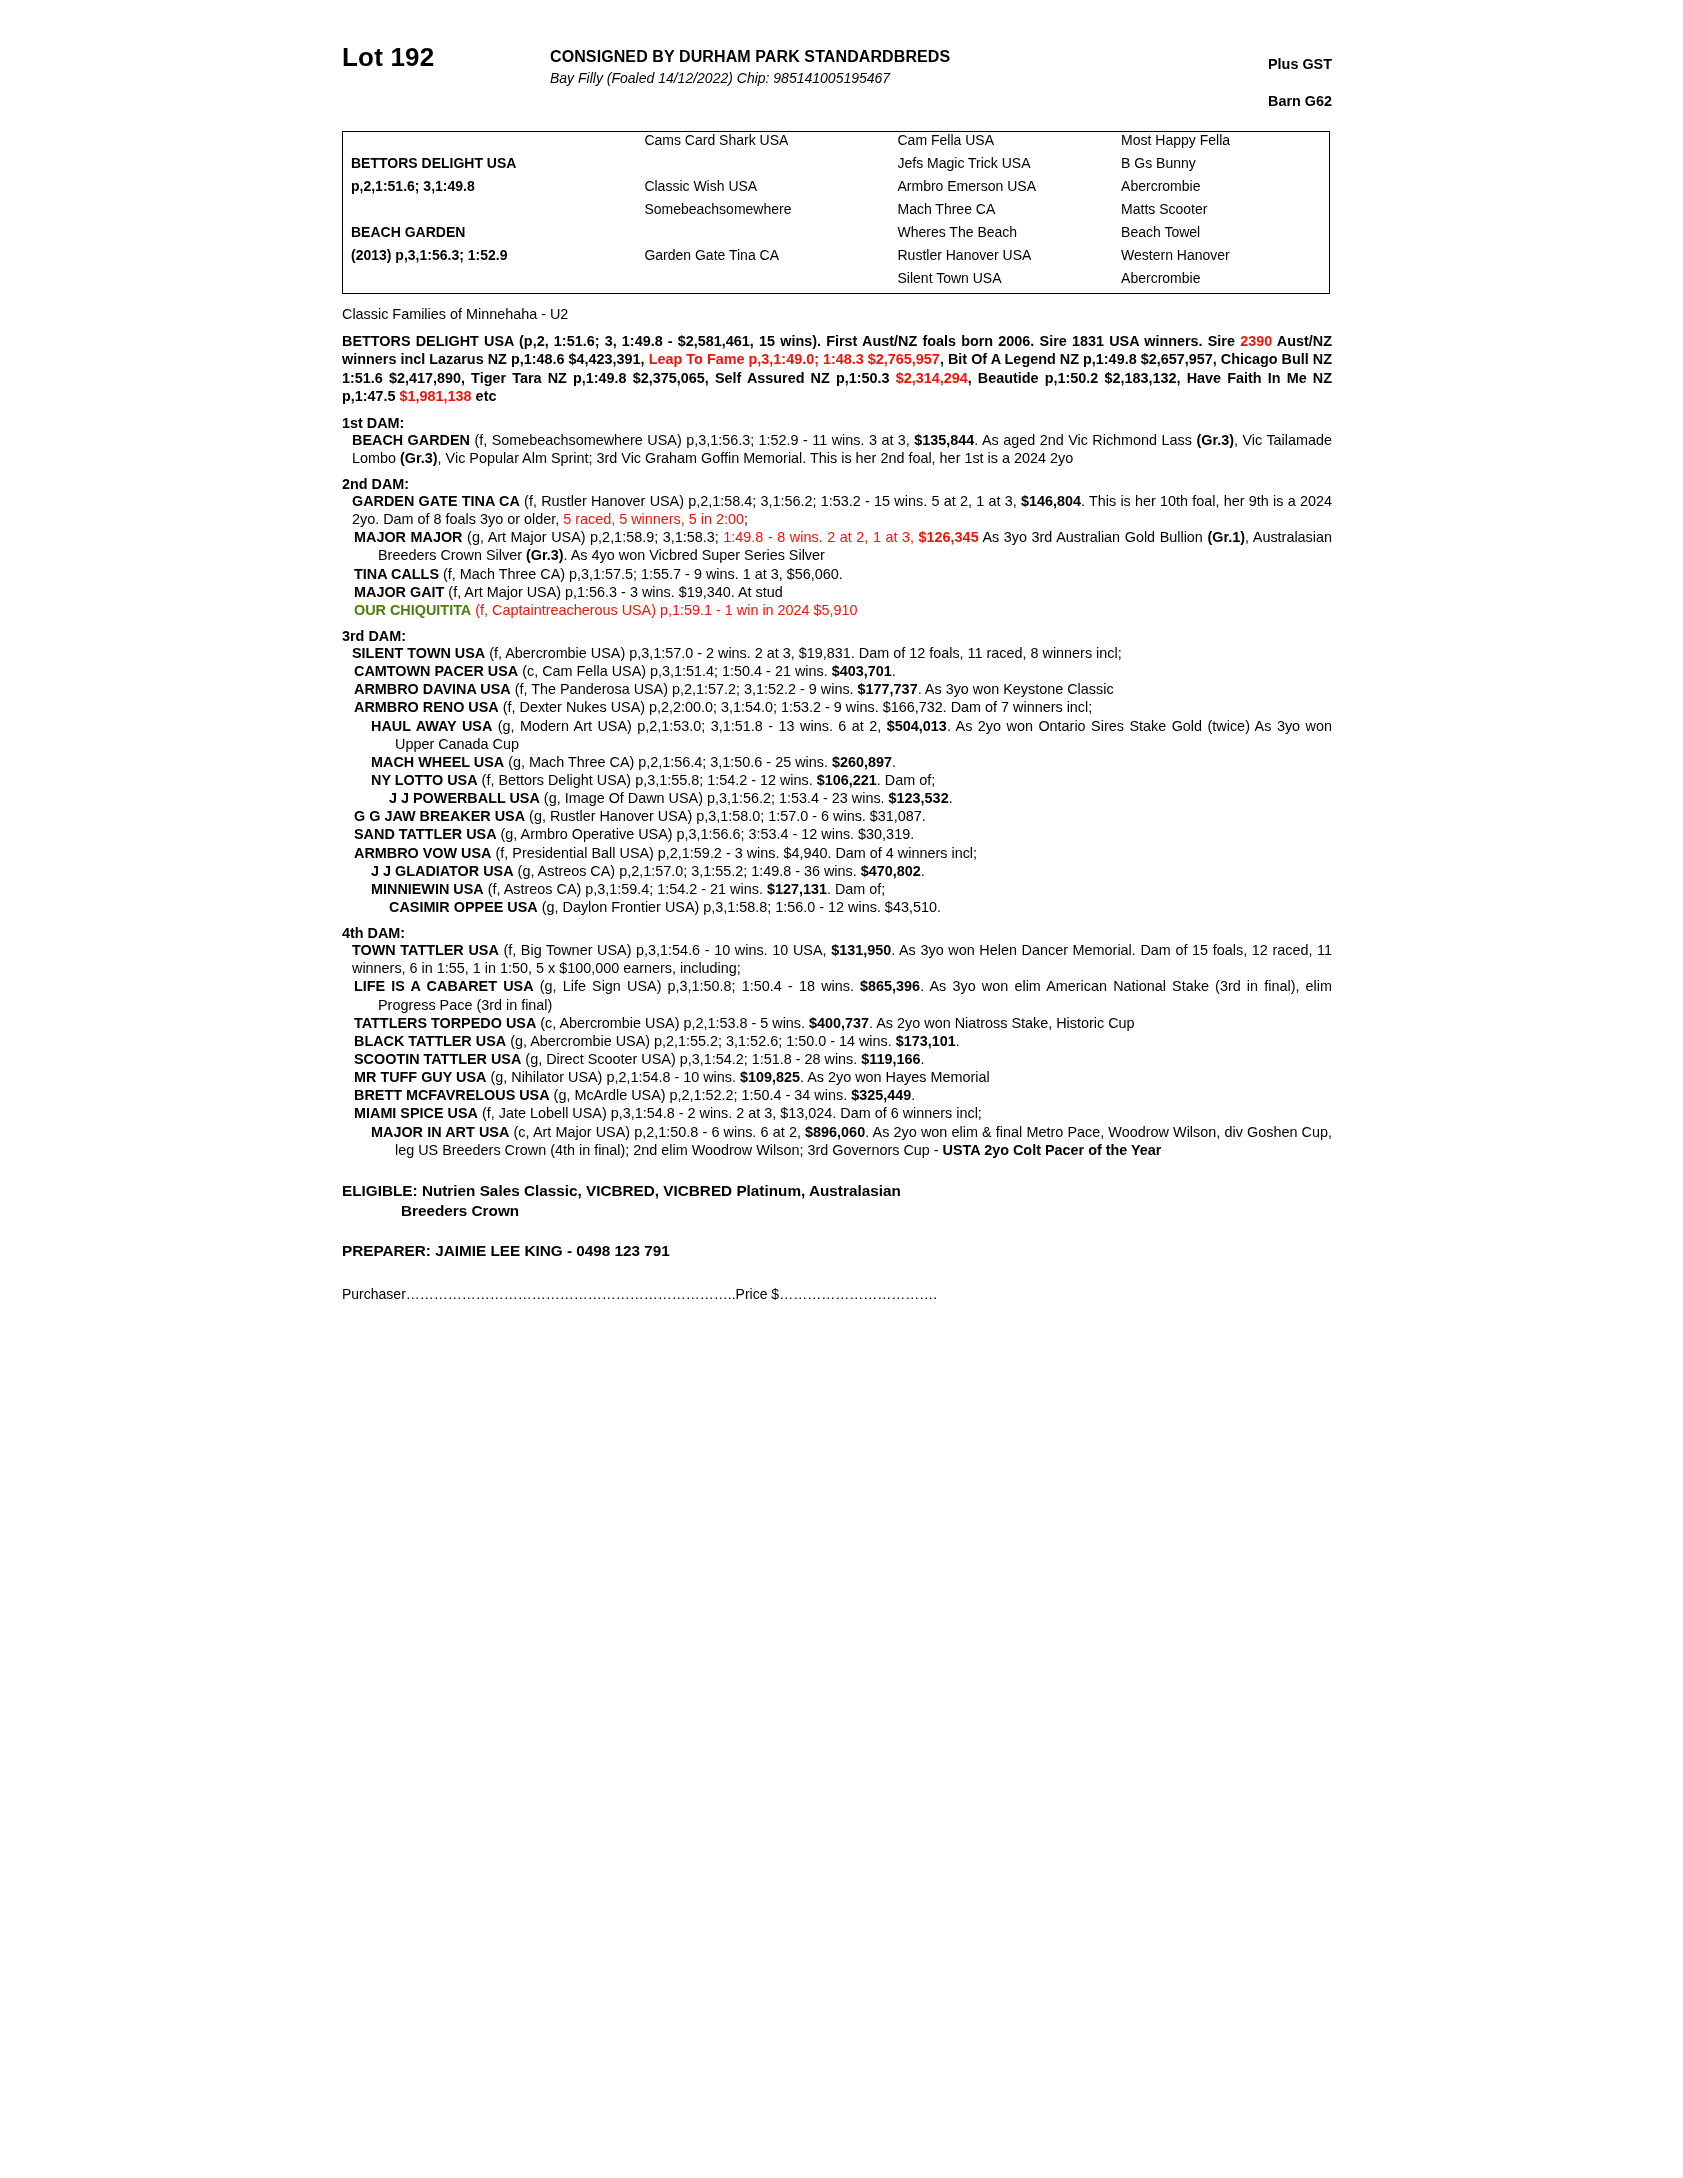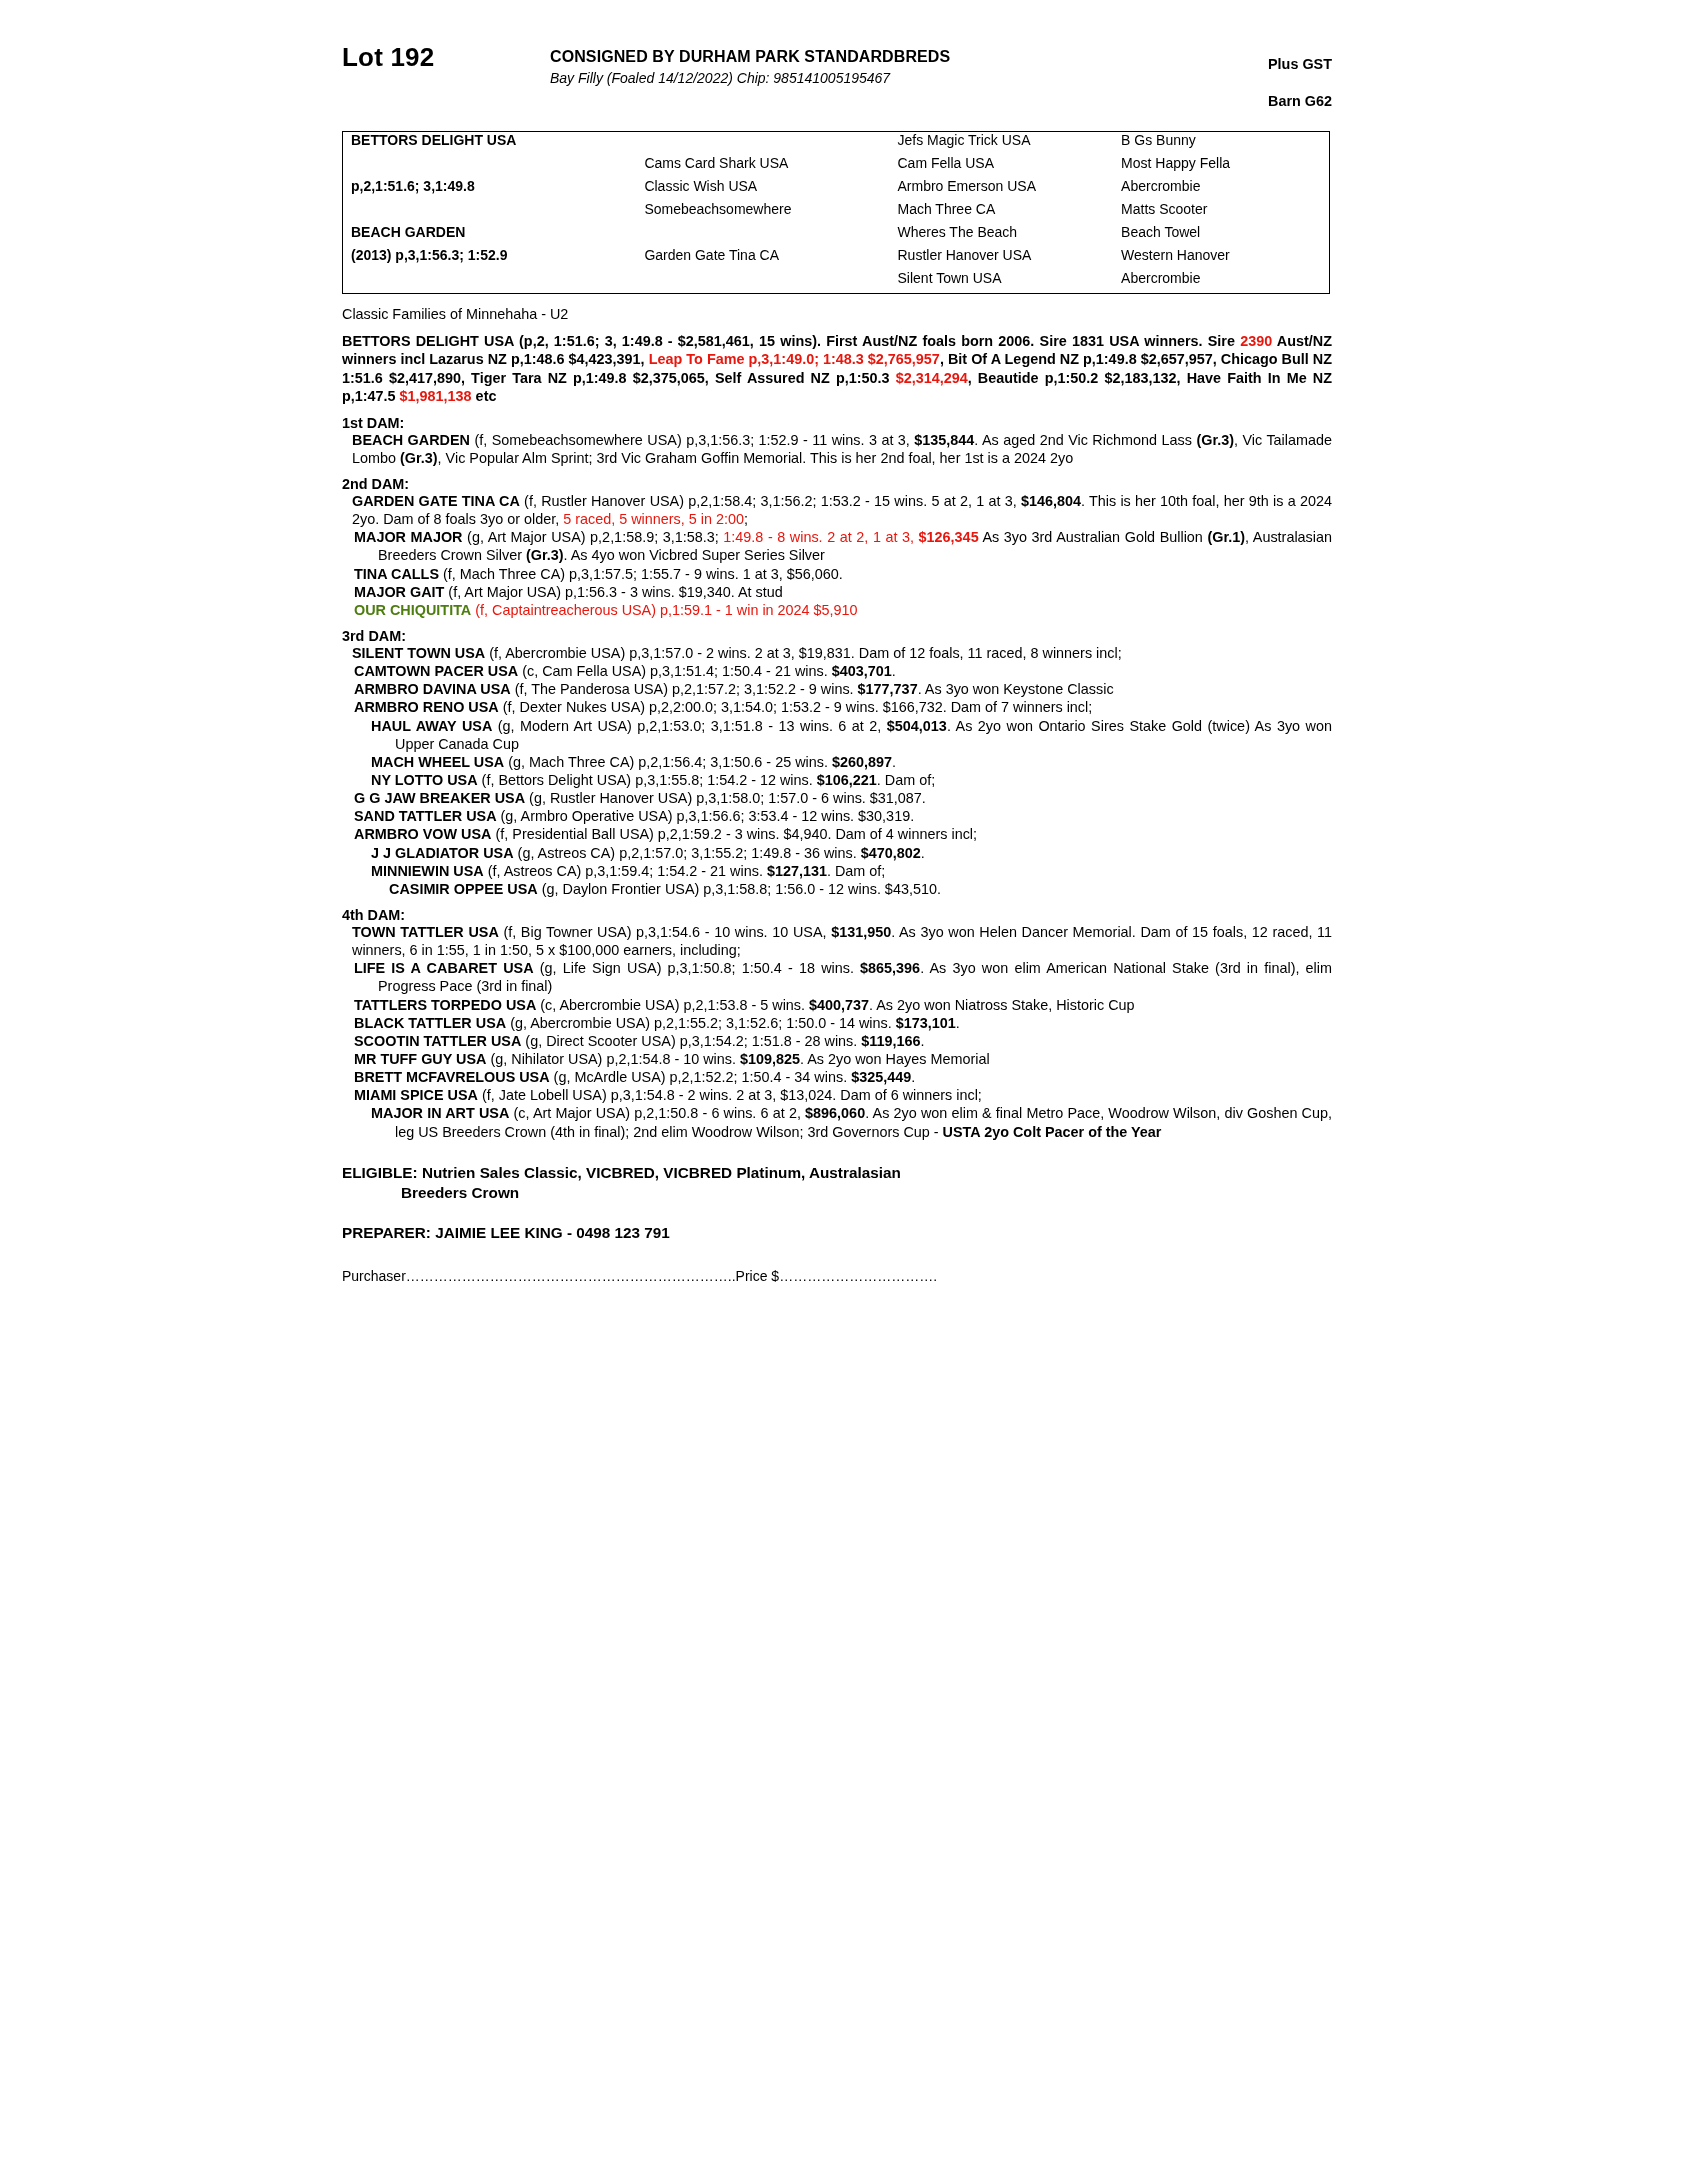--- a/index.html
+++ b/index.html
@@ -149,30 +149,30 @@
       <div class="consignor">CONSIGNED BY DURHAM PARK STANDARDBREDS</div>
       <div class="subtitle">Bay Filly (Foaled  14/12/2022) Chip: 985141005195467</div>
       <div class="plus-gst">Plus GST</div>
       <div class="barn">Barn G62</div>
     </div>
 
     <div class="ped-wrap">
       <table class="ped">
         <tbody>
           <tr>
+            <td class="c1"></td>
+            <td class="c2">Cams Card Shark USA</td>
+            <td class="c3">Cam Fella USA</td>
+            <td class="c4">Most Happy Fella</td>
+          </tr>
+          <tr>
             <td class="c1">BETTORS DELIGHT USA</td>
             <td class="c2"></td>
             <td class="c3">Jefs Magic Trick USA</td>
             <td class="c4">B Gs Bunny</td>
-          </tr>
-          <tr>
-            <td class="c1"></td>
-            <td class="c2">Cams Card Shark USA</td>
-            <td class="c3">Cam Fella USA</td>
-            <td class="c4">Most Happy Fella</td>
           </tr>
           <tr>
             <td class="c1">p,2,1:51.6; 3,1:49.8</td>
             <td class="c2">Classic Wish USA</td>
             <td class="c3">Armbro Emerson USA</td>
             <td class="c4">Abercrombie</td>
           </tr>
           <tr>
             <td class="c1"></td>
             <td class="c2">Somebeachsomewhere</td>
@@ -217,20 +217,21 @@
         <p class="e hang1"><span style="font-weight: bold;">MAJOR GAIT</span><span> (f, Art Major USA) p,1:56.3 - 3 wins. $19,340. At stud</span></p>
         <p class="e hang1"><span style="font-weight: bold; color: #4d7c0f;">OUR CHIQUITITA</span><span style="color: rgb(232, 22, 12);"> (f, Captaintreacherous USA) p,1:59.1 - 1 win in 2024 $5,910</span></p>
         <div class="damhead">3rd DAM:</div>
         <p class="e lvl1"><span style="font-weight: bold;">SILENT TOWN USA</span><span> (f, Abercrombie USA) p,3,1:57.0 - 2 wins. 2 at 3, $19,831. Dam of 12 foals, 11 raced, 8 winners incl;</span></p>
         <p class="e hang1"><span style="font-weight: bold;">CAMTOWN PACER USA</span><span> (c, Cam Fella USA) p,3,1:51.4; 1:50.4 - 21 wins. </span><span style="font-weight: bold;">$403,701</span><span>.</span></p>
         <p class="e hang1"><span style="font-weight: bold;">ARMBRO DAVINA USA</span><span> (f, The Panderosa USA) p,2,1:57.2; 3,1:52.2 - 9 wins. </span><span style="font-weight: bold;">$177,737</span><span>. As 3yo won Keystone Classic</span></p>
         <p class="e hang1"><span style="font-weight: bold;">ARMBRO RENO USA</span><span> (f, Dexter Nukes USA) p,2,2:00.0; 3,1:54.0; 1:53.2 - 9 wins. $166,732. Dam of 7 winners incl;</span></p>
         <p class="e hang2"><span style="font-weight: bold;">HAUL AWAY USA</span><span> (g, Modern Art USA) p,2,1:53.0; 3,1:51.8 - 13 wins. 6 at 2, </span><span style="font-weight: bold;">$504,013</span><span>. As 2yo won Ontario Sires Stake Gold (twice) As 3yo won Upper Canada Cup</span></p>
         <p class="e hang2"><span style="font-weight: bold;">MACH WHEEL USA</span><span> (g, Mach Three CA) p,2,1:56.4; 3,1:50.6 - 25 wins. </span><span style="font-weight: bold;">$260,897</span><span>.</span></p>
         <p class="e hang2"><span style="font-weight: bold;">NY LOTTO USA</span><span> (f, Bettors Delight USA) p,3,1:55.8; 1:54.2 - 12 wins. </span><span style="font-weight: bold;">$106,221</span><span>. Dam of;</span></p>
+        <p class="e hang3"><span style="font-weight: bold;">J J POWERBALL USA</span><span> (g, Image Of Dawn USA) p,3,1:56.2; 1:53.4 - 23 wins. </span><span style="font-weight: bold;">$123,532</span><span>.</span></p>
         <p class="e hang1"><span style="font-weight: bold;">G G JAW BREAKER USA</span><span> (g, Rustler Hanover USA) p,3,1:58.0; 1:57.0 - 6 wins. $31,087.</span></p>
         <p class="e hang1"><span style="font-weight: bold;">SAND TATTLER USA</span><span> (g, Armbro Operative USA) p,3,1:56.6; 3:53.4 - 12 wins. $30,319.</span></p>
         <p class="e hang1"><span style="font-weight: bold;">ARMBRO VOW USA</span><span> (f, Presidential Ball USA) p,2,1:59.2 - 3 wins. $4,940. Dam of 4 winners incl;</span></p>
         <p class="e hang2"><span style="font-weight: bold;">J J GLADIATOR USA</span><span> (g, Astreos CA) p,2,1:57.0; 3,1:55.2; 1:49.8 - 36 wins. </span><span style="font-weight: bold;">$470,802</span><span>.</span></p>
         <p class="e hang2"><span style="font-weight: bold;">MINNIEWIN USA</span><span> (f, Astreos CA) p,3,1:59.4; 1:54.2 - 21 wins. </span><span style="font-weight: bold;">$127,131</span><span>. Dam of;</span></p>
         <p class="e hang3"><span style="font-weight: bold;">CASIMIR OPPEE USA</span><span> (g, Daylon Frontier USA) p,3,1:58.8; 1:56.0 - 12 wins. $43,510.</span></p>
         <div class="damhead">4th DAM:</div>
         <p class="e lvl1"><span style="font-weight: bold;">TOWN TATTLER USA</span><span> (f, Big Towner USA) p,3,1:54.6 - 10 wins. 10 USA, </span><span style="font-weight: bold;">$131,950</span><span>. As 3yo won Helen Dancer Memorial. Dam of 15 foals, 12 raced, 11 winners, 6 in 1:55, 1 in 1:50, 5 x $100,000 earners, including;</span></p>
         <p class="e hang1"><span style="font-weight: bold;">LIFE IS A CABARET USA</span><span> (g, Life Sign USA) p,3,1:50.8; 1:50.4 - 18 wins. </span><span style="font-weight: bold;">$865,396</span><span>. As 3yo won elim American National Stake (3rd in final), elim Progress Pace (3rd in final)</span></p>
         <p class="e hang1"><span style="font-weight: bold;">TATTLERS TORPEDO USA</span><span> (c, Abercrombie USA) p,2,1:53.8 - 5 wins. </span><span style="font-weight: bold;">$400,737</span><span>. As 2yo won Niatross Stake, Historic Cup</span></p>

